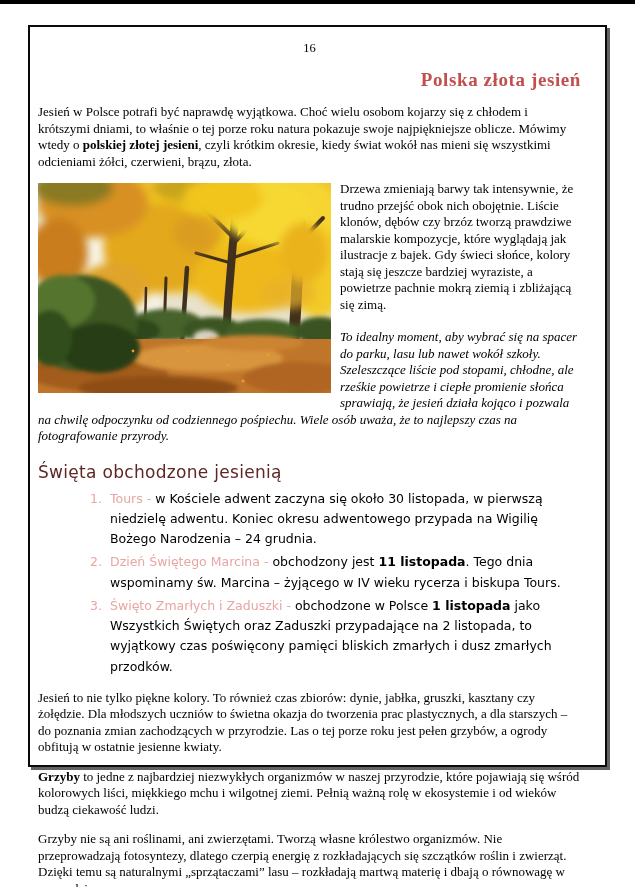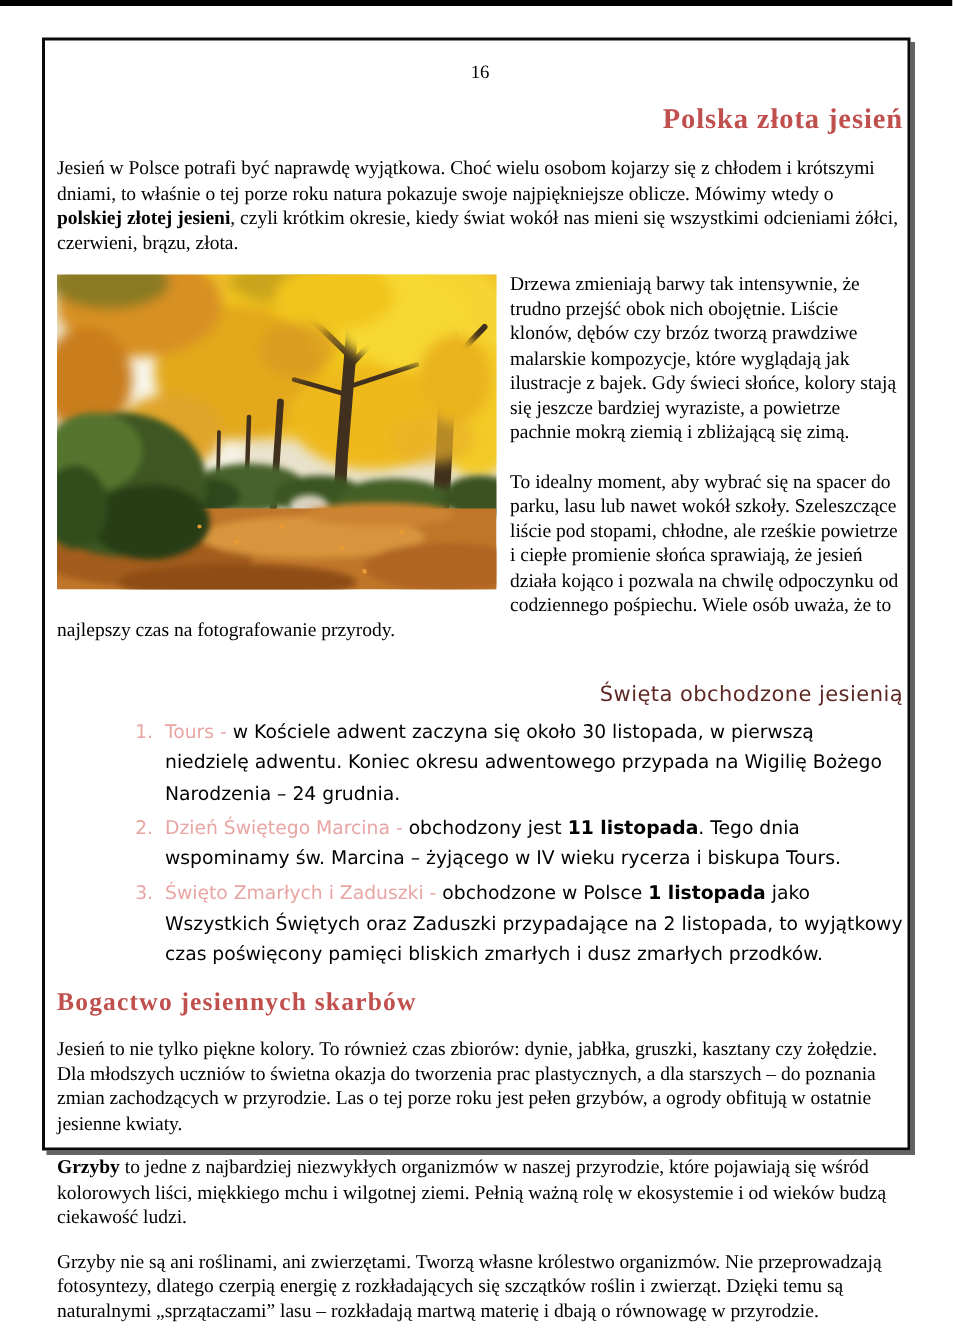--- a/index.html
+++ b/index.html
@@ -9,47 +9,47 @@
   html,body{width:635px;height:887px;background:#fff;overflow:hidden;}
   body{position:relative;font-family:"Liberation Serif",serif;color:var(--ink);}
 
   .top-edge{position:absolute;left:0;top:0;width:635px;height:4px;background:#000;}
 
   .page{
     position:absolute;left:28px;top:25px;width:579px;height:742px;
     border:2px solid #0a0a0a;
     box-shadow:3px 3px 0 #636363;
     background:#fff;
-    padding:8px 3px 0 8px;
+    padding:8px 24px 0 8px;
   }
 
   .page-number{text-align:center;font-size:12.5px;margin-top:6px;}
 
   .h-red{
     font-family:"Liberation Serif",serif;font-weight:bold;
     color:var(--red);letter-spacing:.6px;
     text-shadow:.6px .6px 0 #ffffff66;
   }
   .title{text-align:right;font-size:19px;margin-top:13px;}
 
   .serif-par{font-size:13px;line-height:1.27;margin-top:13px;}
 
   .figure-row{margin-top:11px;}
   .photo{
     float:left;width:293px;height:210px;margin:2px 9px 4px 0;
     display:block;
   }
   .beside{font-size:13px;line-height:1.27;}
-  .beside + .beside{margin-top:16px;}
+  .beside + .beside{margin-top:16px;font-style:italic;}
   .clear{clear:both;}
 
   .comic{font-family:"DejaVu Sans",sans-serif;}
   .h-maroon{
-    text-align:right;color:var(--maroon);font-size:14px;
-    margin-top:27px;font-weight:normal;letter-spacing:.3px;
+    text-align:left;color:var(--maroon);font-size:17px;
+    margin-top:17px;font-weight:normal;letter-spacing:.3px;
   }
   ol.holidays{
     margin-top:7px;padding-left:68px;font-size:12.5px;line-height:1.62;
   }
   ol.holidays li{padding-left:4px;margin-bottom:3px;}
   ol.holidays li::marker{color:var(--pink);}
   .term{color:var(--pink);}
   .signature{text-align:right;color:var(--pink);font-size:14.5px;padding-right:6px;margin-top:2px;}
 
   .h-left{font-size:17px;margin-top:12px;letter-spacing:.8px;}
@@ -164,19 +164,18 @@
 
   <h2 class="comic h-maroon">Święta obchodzone jesienią</h2>
 
   <ol class="holidays comic">
     <li><span class="term">Tours - </span><span><span>w Kościele adwent zaczyna się około 30 listopada, w pierwszą niedzielę adwentu. Koniec okresu adwentowego przypada na Wigilię Bożego Narodzenia – 24 grudnia.</span></span></li>
     <li><span class="term">Dzień Świętego Marcina - </span><span><span>obchodzony jest </span><span class="b">11 listopada</span><span>. Tego dnia wspominamy św. Marcina – żyjącego w IV wieku rycerza i biskupa Tours.</span></span></li>
     <li><span class="term">Święto Zmarłych i Zaduszki - </span><span><span>obchodzone w Polsce </span><span class="b">1 listopada</span><span> jako Wszystkich Świętych oraz Zaduszki przypadające na 2 listopada, to wyjątkowy czas poświęcony pamięci bliskich zmarłych i dusz zmarłych przodków.</span></span></li>
   </ol>
 
 
-  <h2 class="h-red h-left">Bogactwo jesiennych skarbów</h2>
 
   <p class="serif-par">Jesień to nie tylko piękne kolory. To również czas zbiorów: dynie, jabłka, gruszki, kasztany czy żołędzie. Dla młodszych uczniów to świetna okazja do tworzenia prac plastycznych, a dla starszych – do poznania zmian zachodzących w przyrodzie. Las o tej porze roku jest pełen grzybów, a ogrody obfitują w ostatnie jesienne kwiaty.</p>
   <p class="serif-par"><span class="b">Grzyby</span><span> to jedne z najbardziej niezwykłych organizmów w naszej przyrodzie, które pojawiają się wśród kolorowych liści, miękkiego mchu i wilgotnej ziemi. Pełnią ważną rolę w ekosystemie i od wieków budzą ciekawość ludzi.</span></p>
   <p class="serif-par">Grzyby nie są ani roślinami, ani zwierzętami. Tworzą własne królestwo organizmów. Nie przeprowadzają fotosyntezy, dlatego czerpią energię z rozkładających się szczątków roślin i zwierząt. Dzięki temu są naturalnymi „sprzątaczami” lasu – rozkładają martwą materię i dbają o równowagę w przyrodzie.</p>
 
 </div>
 
 </body></html>

